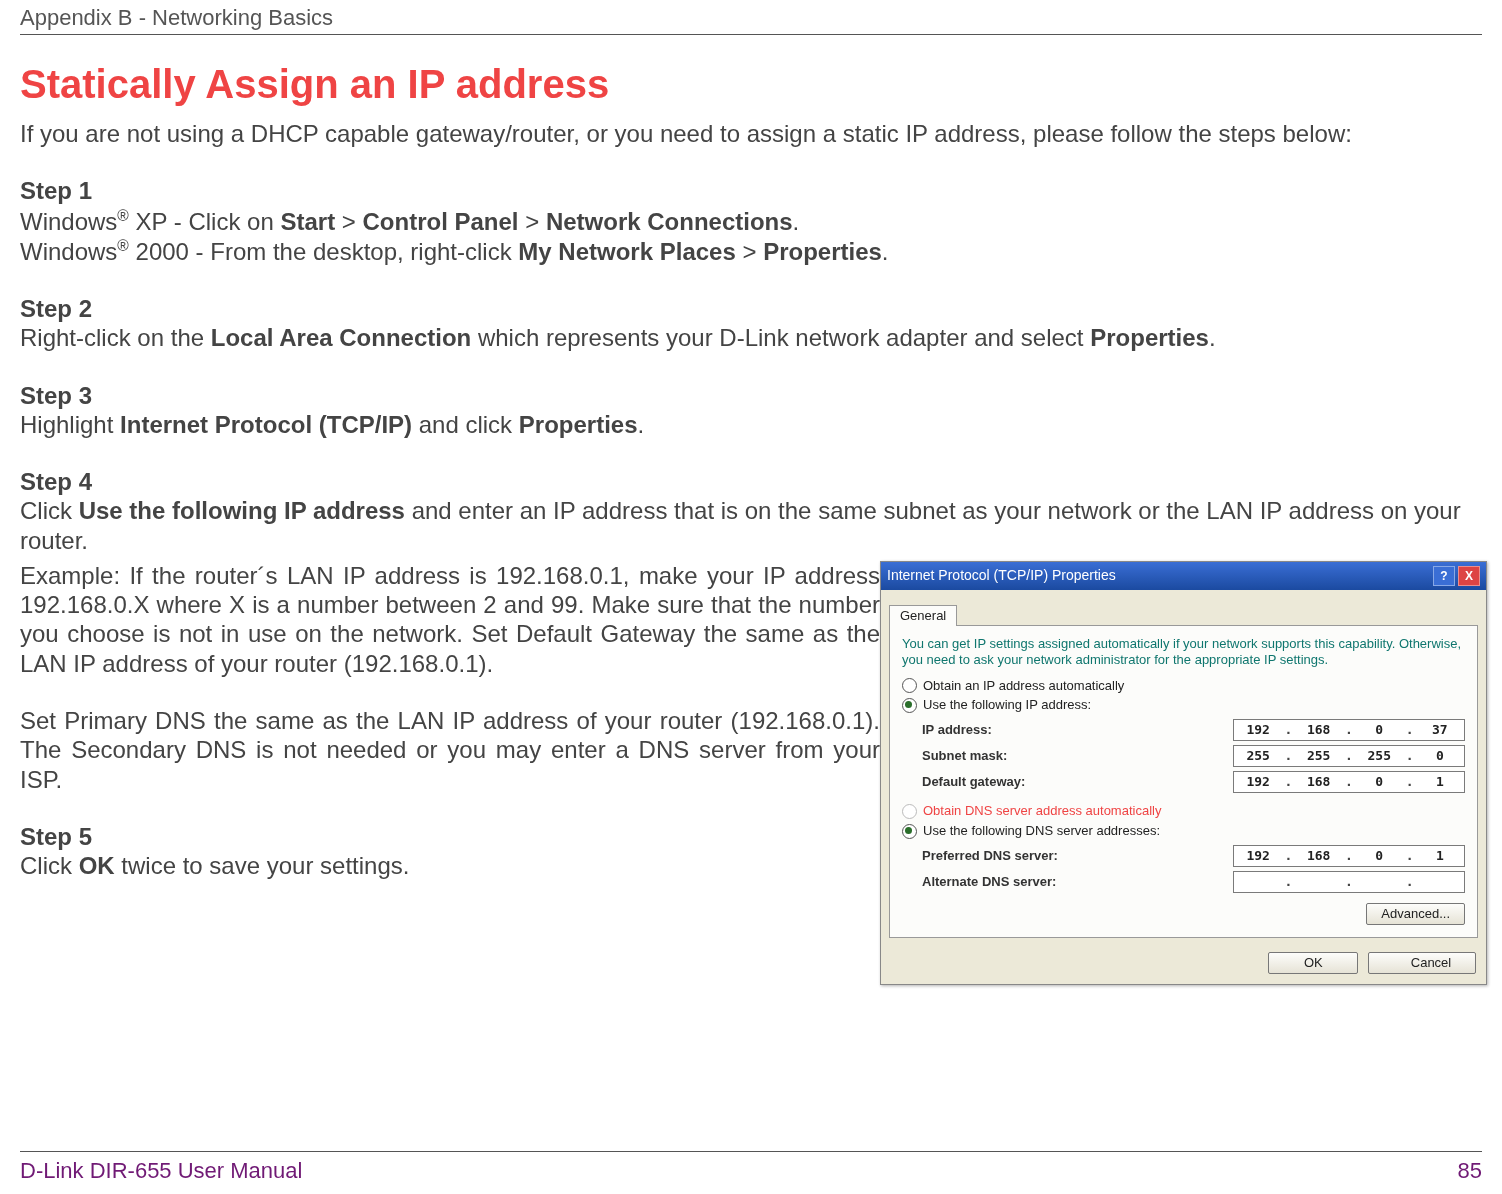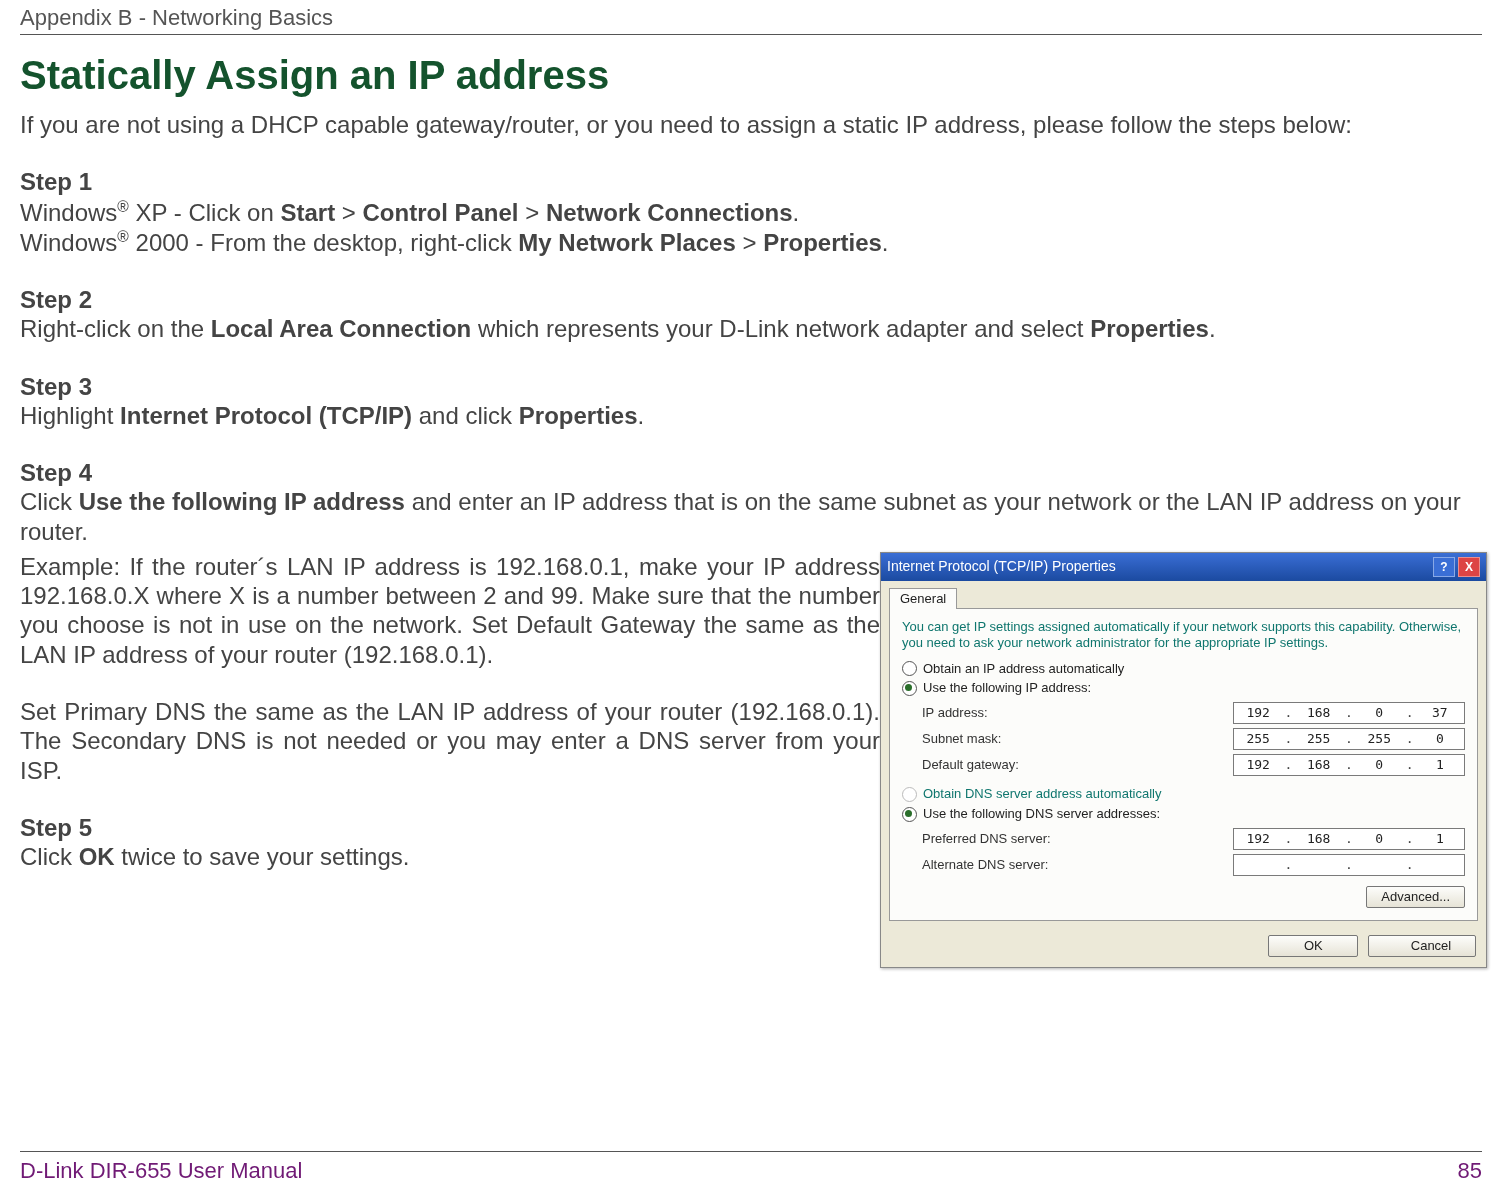--- a/index.html
+++ b/index.html
@@ -24,22 +24,22 @@
   hr.divider {
     border: none;
     border-top: 1.5px solid #555;
     margin: 0;
   }
   h1.title {
     font-family: "Arial Narrow", Arial, sans-serif;
     font-stretch: condensed;
     font-weight: bold;
     font-size: 40px;
-    margin: 18px 0 12px 0;
-    color: #14532d;
+    margin: 27px 0 12px 0;
+    color: #ef4444;
   }
   .body {
     font-size: 24px;
     color: #444;
     line-height: 1.22;
   }
   .para {
     margin-bottom: 28px;
   }
   .step-label {
@@ -82,21 +82,21 @@
   }
   .dlg-title .wbtn {
     width: 20px; height: 18px;
     background: #d44; color:#fff;
     display:flex; align-items:center; justify-content:center;
     font-weight:bold; font-size:12px;
     border: 1px solid rgba(255,255,255,0.4);
   }
   .dlg-title .wbtn.help { background:#3a6ed5; }
   .tabstrip {
-    padding: 6px 8px 0 8px;
+    padding: 14px 8px 0 8px;
   }
   .tab {
     display:inline-block;
     background:#fcfcfa;
     border:1px solid #999;
     border-bottom:none;
     padding:2px 10px;
     font-size:13px;
     position:relative;
     top:1px;
@@ -123,20 +123,21 @@
     display:inline-block; position:relative; background:#fff;
   }
   .radio.sel::after{
     content:""; position:absolute; left:2px; top:2px;
     width:7px;height:7px;border-radius:50%;background:#2a6e2a;
   }
   .fieldset {
     border:1px solid #ccc;
     margin:6px 0 10px 0;
     padding:8px 10px;
+    font-weight:bold;
   }
   .fld-row {
     display:flex;
     justify-content:space-between;
     align-items:center;
     margin:4px 0;
   }
   .fld-row .lbl { color:#333; }
   .ipbox {
     display:flex;
@@ -278,21 +279,21 @@
                   <span class="dot">.</span>
                 <span class="oct">0</span>
                   <span class="dot">.</span>
                 <span class="oct">1</span>
               </span>
             </div>
           </div>
 
           <div class="radio-row disabled" style="color:#999;">
             <span class="radio" style="border-color:#bbb;"></span>
-            <span style="color:#0f766e;">Obtain DNS server address automatically</span>
+            <span style="color:#ef4444;">Obtain DNS server address automatically</span>
           </div>
           <div class="radio-row">
             <span class="radio sel"></span>
             <span>Use the following DNS server addresses:</span>
           </div>
 
           <div class="fieldset" style="border:none;padding:0 0 0 20px;">
             <div class="fld-row">
               <span class="lbl">Preferred DNS server:</span>
               <span class="ipbox">

